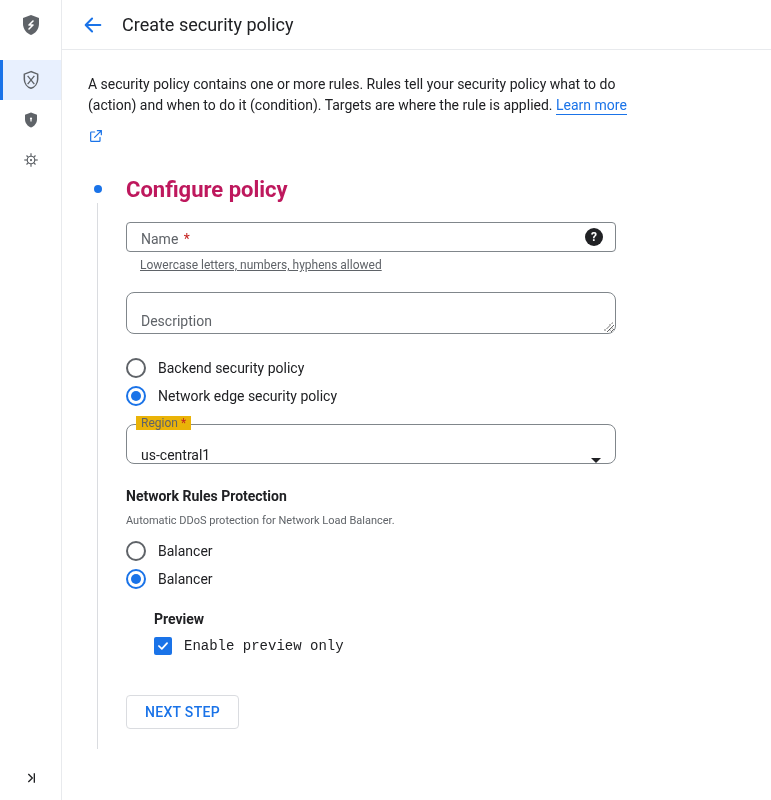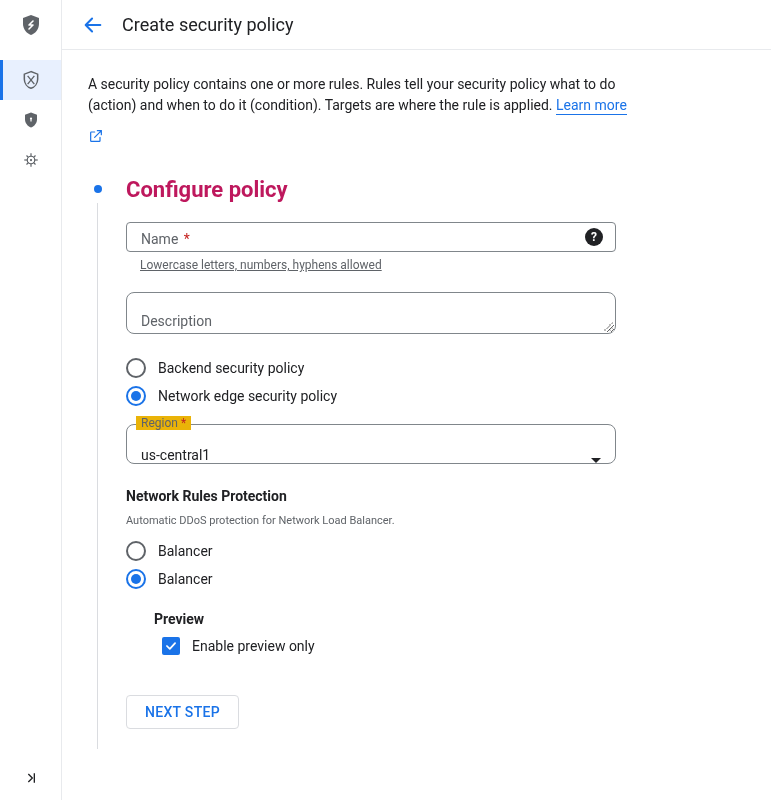--- a/index.html
+++ b/index.html
@@ -242,23 +242,24 @@
     border-top: 5px solid #202124;
   }
   .subdesc {
     color: #5f6368;
     font-size: 11px;
     margin-bottom: 14px;
   }
   .checkbox-row {
     display: flex;
     align-items: center;
-    margin-left: 36px;
+    margin-left: 28px;
     margin-top: 10px;
     cursor: pointer;
+    font-family: Liberation Mono, monospace;
   }
   .checkbox-heading {
     font-weight: 700;
     font-size: 14px;
     margin-left: 28px;
     margin-top: 22px;
   }
   .checkbox {
     width: 18px; height: 18px;
     border-radius: 2px;

